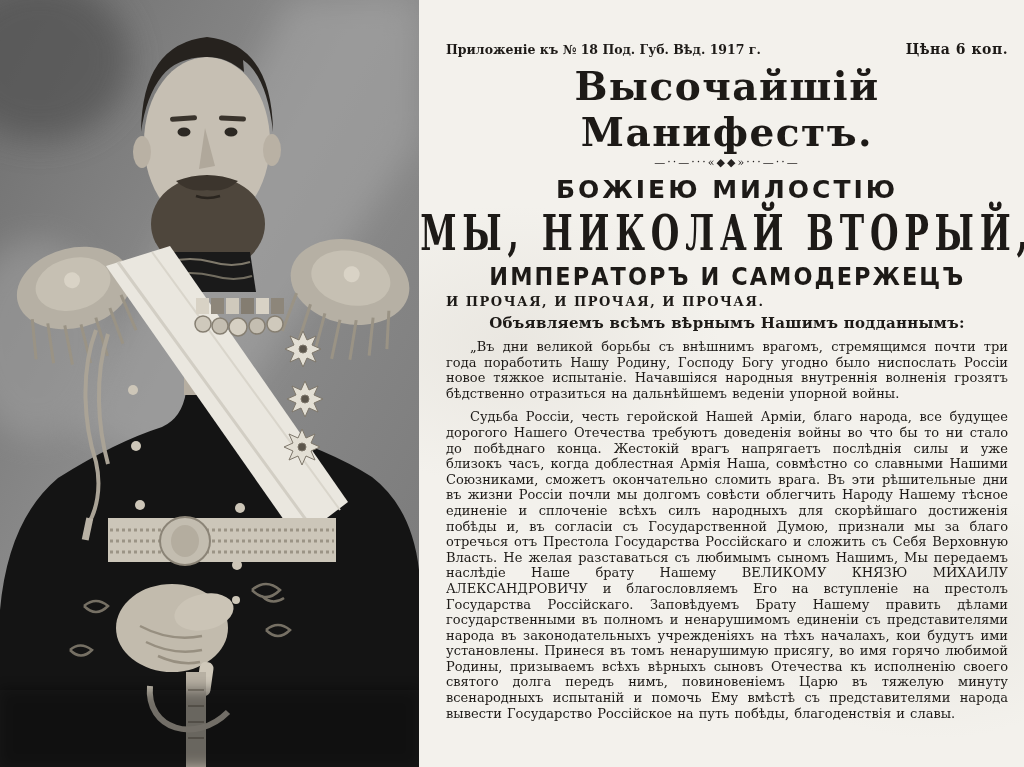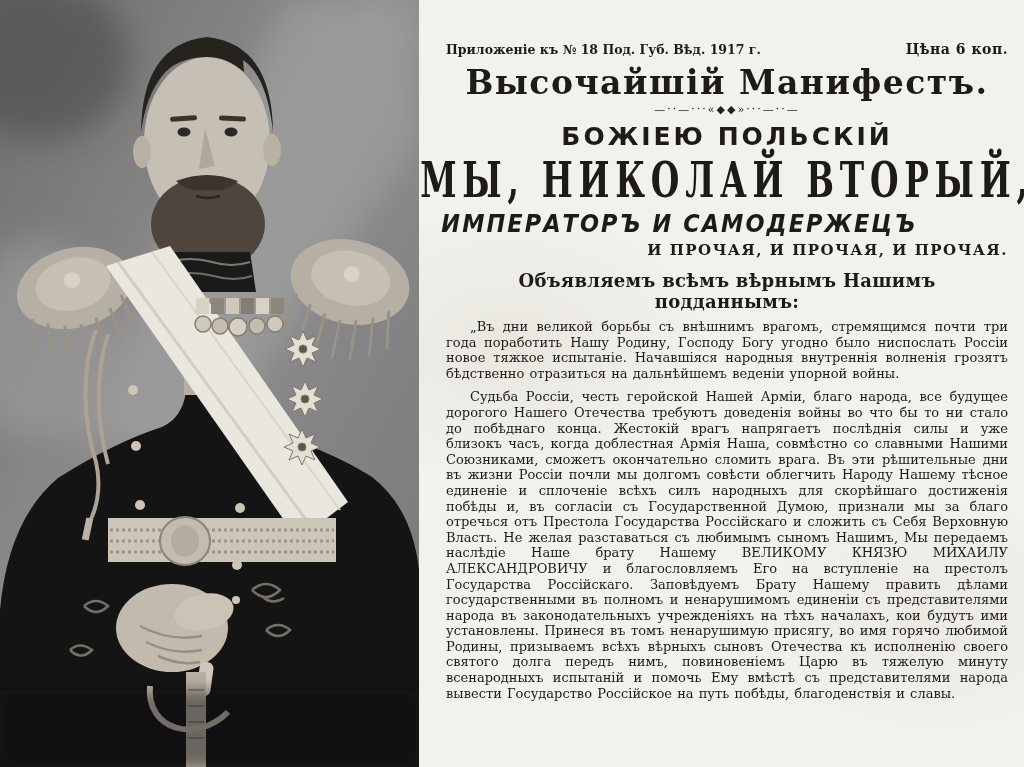--- a/index.html
+++ b/index.html
@@ -11,36 +11,36 @@
   
   .doc{position:absolute;left:419px;top:0;width:605px;height:767px;box-sizing:border-box;
        padding:13px 16px 6px 27px;overflow:hidden;color:#1d1a17;
        background:
          radial-gradient(ellipse 300px 200px at 15% 45%, rgba(205,200,190,.25), rgba(0,0,0,0) 70%),
          radial-gradient(ellipse 260px 180px at 85% 80%, rgba(205,200,190,.2), rgba(0,0,0,0) 70%),
          #f3f1ec;}
   .hdr{display:flex;justify-content:space-between;align-items:baseline;font-weight:bold;}
   .hdr-left{font-size:12.5px;}
   .hdr-right{font-size:14px;letter-spacing:.5px;margin-top:28px;}
-  .title{text-align:center;font-weight:bold;font-size:33px;letter-spacing:1.5px;margin-top:6px;}
+  .title{text-align:center;font-weight:bold;font-size:39px;letter-spacing:1.5px;margin-top:6px;}
   .divider{text-align:center;font-size:11px;letter-spacing:2px;color:#242120;margin-top:3px;line-height:10px;}
   .god{ text-align:center;font-family:"DejaVu Sans",sans-serif;font-weight:bold;font-size:25px;
         letter-spacing:3px;margin-top:8px;line-height:28px;}
   .name{height:57px;display:flex;justify-content:center;align-items:center;overflow:visible;}
   .name span{font-weight:bold;font-size:40px;letter-spacing:7px;white-space:nowrap;
              transform:scale(.82,1.22);}
-  .emp{height:30px;display:flex;align-items:center;font-style:italic;}
+  .emp{height:30px;display:flex;justify-content:center;align-items:center;}
   .emp span{font-family:"DejaVu Sans",sans-serif;font-weight:bold;font-size:22px;letter-spacing:2px;
             white-space:nowrap;transform:scale(1.02,1.15);}
   .allrus{text-align:center;font-weight:bold;font-size:28px;letter-spacing:3px;line-height:34px;margin-top:2px;}
   .tsar{height:21px;display:flex;justify-content:center;align-items:center;margin-top:5px;}
   .tsar span{font-family:"DejaVu Sans",sans-serif;font-weight:bold;font-size:15.5px;letter-spacing:.5px;
              white-space:nowrap;transform:scaleY(1.08);}
-  .etc{text-align:right;font-weight:bold;font-size:15px;letter-spacing:1.5px;margin-top:3px;}
-  .salut{text-align:center;font-weight:bold;font-size:18px;letter-spacing:.3px;margin-top:11px;}
+  .etc{text-align:left;font-weight:bold;font-size:13px;letter-spacing:1.5px;margin-top:3px;}
+  .salut{text-align:center;font-weight:bold;font-size:15px;letter-spacing:.3px;margin-top:5px;}
   .para{font-weight:normal;font-size:13px;line-height:15.6px;text-align:justify;text-indent:24px;
         margin-top:7px;word-spacing:1px;}
 </style>
 </head>
 <body>
 
 <div class="stage">
 
   <div class="photo">
     <svg viewBox="0 0 419 767" preserveAspectRatio="none">
@@ -201,21 +201,21 @@
 
   <div class="doc">
     <div class="hdr">
       <span class="hdr-left">Приложеніе къ № 18 Под. Губ. Вѣд. 1917 г.</span>
       <span class="hdr-right">Цѣна 6 коп.</span>
     </div>
 
     <div class="title">Высочайшій Манифестъ.</div>
     <div class="divider">—··—···«◆◆»···—··—</div>
 
-    <div class="god">БОЖІЕЮ ПОЛЬСКІЙ</div>
+    <div class="god">БОЖІЕЮ МИЛОСТІЮ</div>
     <div class="name">
       <span>МЫ, НИКОЛАЙ ВТОРЫЙ,</span>
     </div>
     <div class="emp">
       <span>ИМПЕРАТОРЪ И САМОДЕРЖЕЦЪ</span>
     </div>
     <div class="etc">И ПРОЧАЯ, И ПРОЧАЯ, И ПРОЧАЯ.</div>
 
     <div class="salut">Объявляемъ всѣмъ вѣрнымъ Нашимъ подданнымъ:</div>
 

